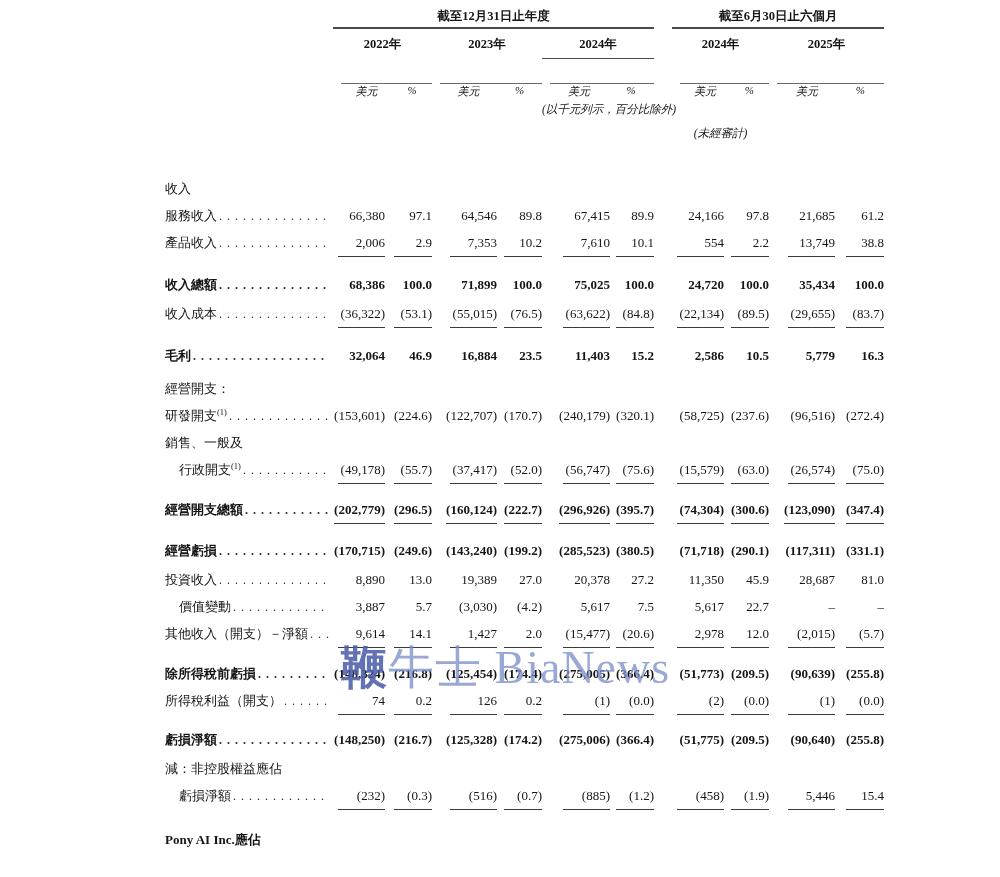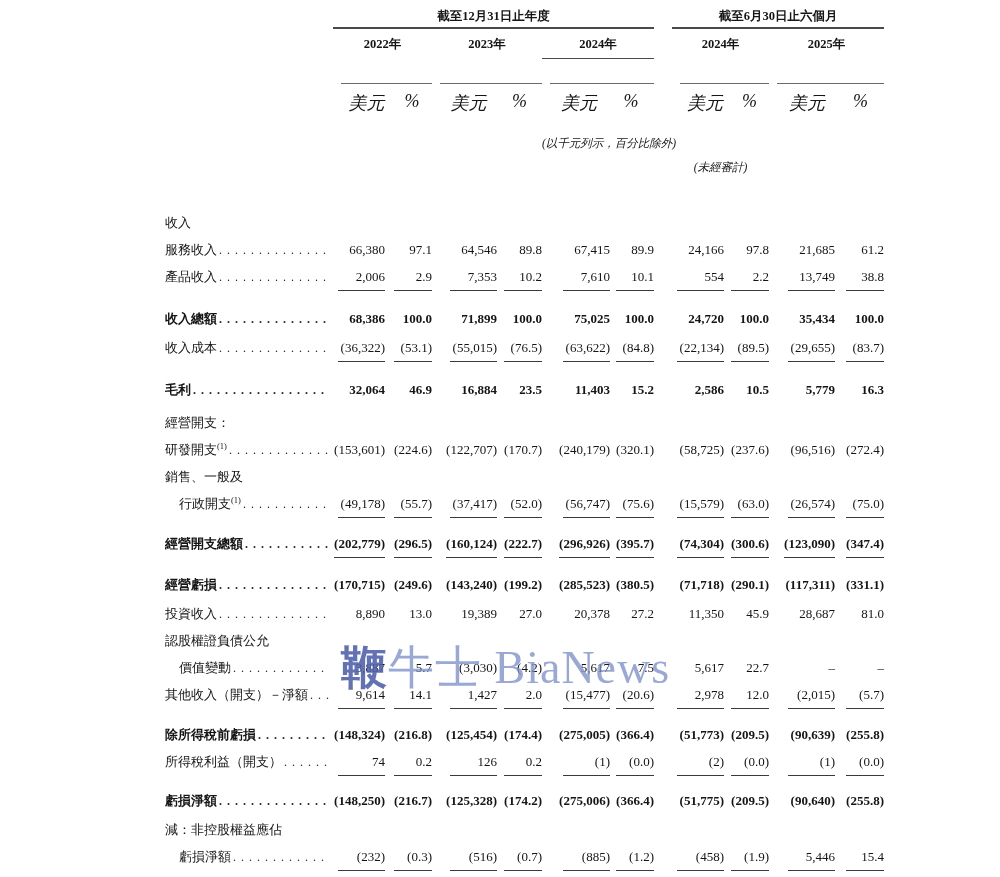--- a/index.html
+++ b/index.html
@@ -29,29 +29,29 @@
   .hspan.interim { grid-column:9/13; }
 
   .hrow2 { margin-top:7px; }
   .yr { text-align:center; font-weight:bold; font-size:12.5px; }
   .yr.y1 { grid-column:2/4; } .yr.y2 { grid-column:4/6; }
   .yr.y3 { grid-column:6/8; border-bottom:1.5px solid #4a4a4a; padding-bottom:5px; }
   .yr.y4 { grid-column:9/11; } .yr.y5 { grid-column:11/13; }
 
   .hrow3 { margin-top:24px; }
   .hg {
-    border-top:1.5px solid #6a6a6a; margin-left:8px; padding-top:7px;
-    display:flex; font-style:italic; font-size:18px;
+    border-top:1.5px solid #6a6a6a; margin-left:8px; padding-top:0;
+    display:flex; font-style:italic; font-size:11px;
   }
   .hg.g1 { grid-column:2/4; } .hg.g2 { grid-column:4/6; } .hg.g3 { grid-column:6/8; }
   .hg.g4 { grid-column:9/11; } .hg.g5 { grid-column:11/13; }
   .hg .cur { width:56%; text-align:center; }
   .hg .pctl { width:44%; text-align:center; }
 
-  .hrow4 { margin-top:21px; }
+  .hrow4 { margin-top:3px; }
   .note { font-style:italic; font-size:11.5px; text-align:center; white-space:nowrap; }
   .note.units { grid-column:6/8; }
   .hrow5 { margin-top:9px; }
   .note.unaudited { grid-column:9/11; }
 
   
   .tbody { margin-top:38px; }
   .trow { line-height:20px; margin-top:7px; font-size:13px; }
   .trow.bold { font-weight:bold; }
   .trow.ul, .trow.ul2 { padding-bottom:6px; }
@@ -315,25 +315,20 @@
         <div class="cell pct"><span class="u">27.0</span></div>
         <div class="cell usd"><span class="u">20,378</span></div>
         <div class="cell pct"><span class="u">27.2</span></div>
         <div class="gapcol"></div>
         <div class="cell usd"><span class="u">11,350</span></div>
         <div class="cell pct"><span class="u">45.9</span></div>
         <div class="cell usd"><span class="u">28,687</span></div>
         <div class="cell pct"><span class="u">81.0</span></div>
       </div>
       <div class="grid trow">
-        <div class="lbl full">
-          <span class="ltext">認股權證負債公允</span>
-        </div>
-      </div>
-      <div class="grid trow">
         <div class="lbl indent">
           <span class="ltext">價值變動</span>
           <span class="dots"></span>
         </div>
         <div class="cell usd"><span class="u">3,887</span></div>
         <div class="cell pct"><span class="u">5.7</span></div>
         <div class="cell usd"><span class="u">(3,030)</span></div>
         <div class="cell pct"><span class="u">(4.2)</span></div>
         <div class="cell usd"><span class="u">5,617</span></div>
         <div class="cell pct"><span class="u">7.5</span></div>

